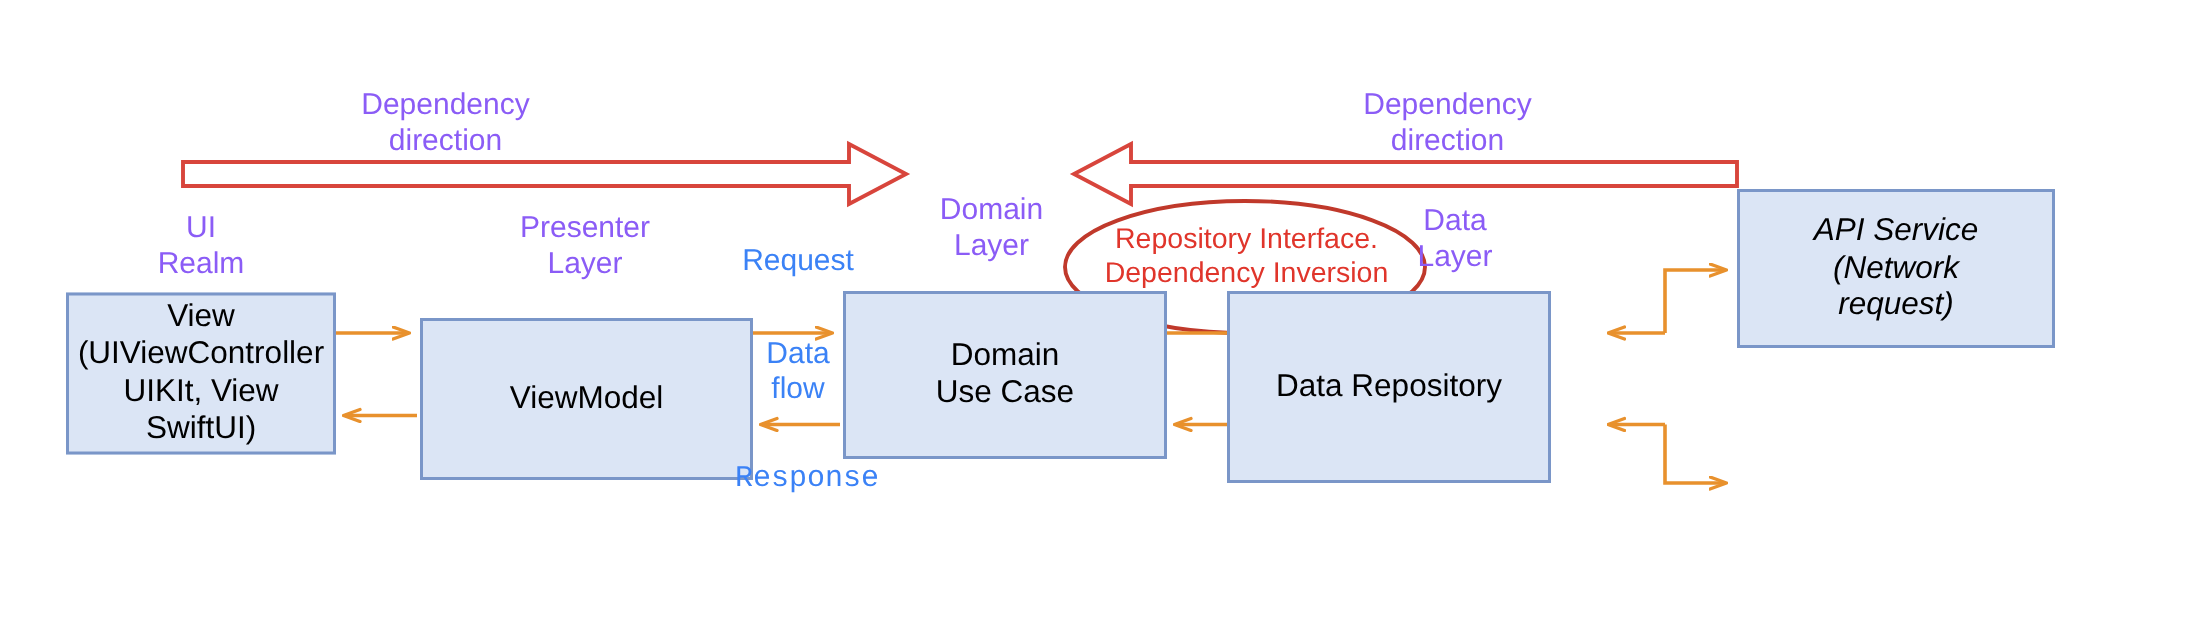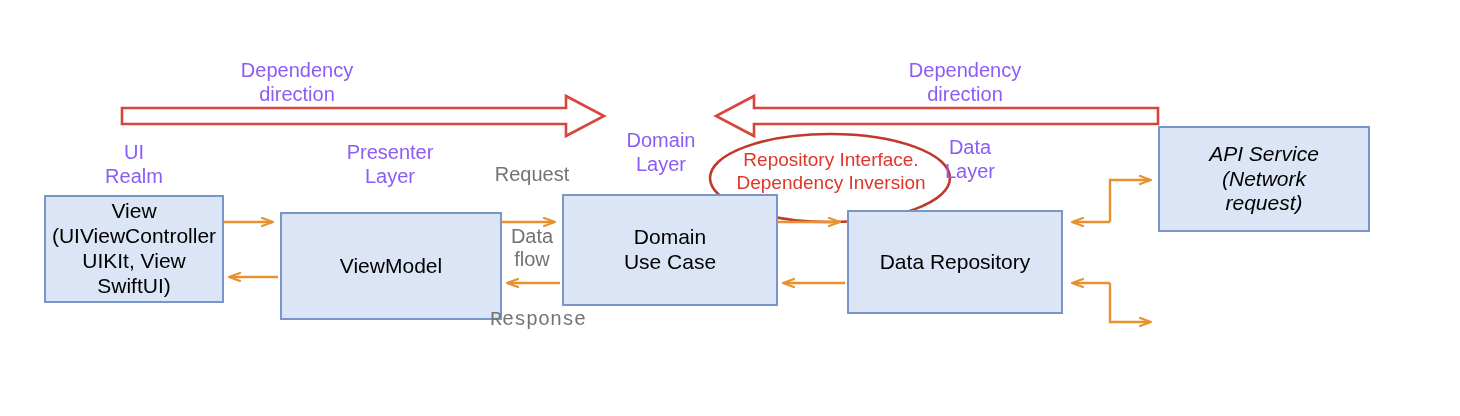--- a/index.html
+++ b/index.html
@@ -46,21 +46,21 @@
     color: #8b5cf6;
     font-size: 20px;
     line-height: 1.2;
     text-align: center;
     white-space: pre-line;
     font-family: "Liberation Sans", sans-serif;
     z-index: 4;
   }
   .orange-label {
     position: absolute;
-    color: #737373;
+    color: #3b82f6;
     font-size: 20px;
     line-height: 1.15;
     text-align: center;
     white-space: pre-line;
     font-family: "Liberation Sans", sans-serif;
     z-index: 4;
   }
   .ellipse-label {
     position: absolute;
     color: #e0352b;
@@ -154,19 +154,19 @@
   <div class="box" style="left:44px; top:195px; width:180px; height:108px;">View
 (UIViewController
 UIKIt, View
 SwiftUI)</div>
 
   <div class="box" style="left:280px; top:192px; width:222px; height:108px;margin-top:20px;">ViewModel</div>
 
   <div class="box" style="left:562px; top:194px; width:216px; height:112px;">Domain
 Use Case</div>
 
-  <div class="box" style="left:847px; top:194px; width:216px; height:104px;margin-top:16px;">Data Repository</div>
+  <div class="box" style="left:818px; top:194px; width:216px; height:128px;">Data Repository</div>
 
   <div class="box" style="left:1158px; top:126px; width:212px; height:106px;font-style:italic;">API Service (Network
 request)</div>
 
 
 </div>
 
 </body></html>

